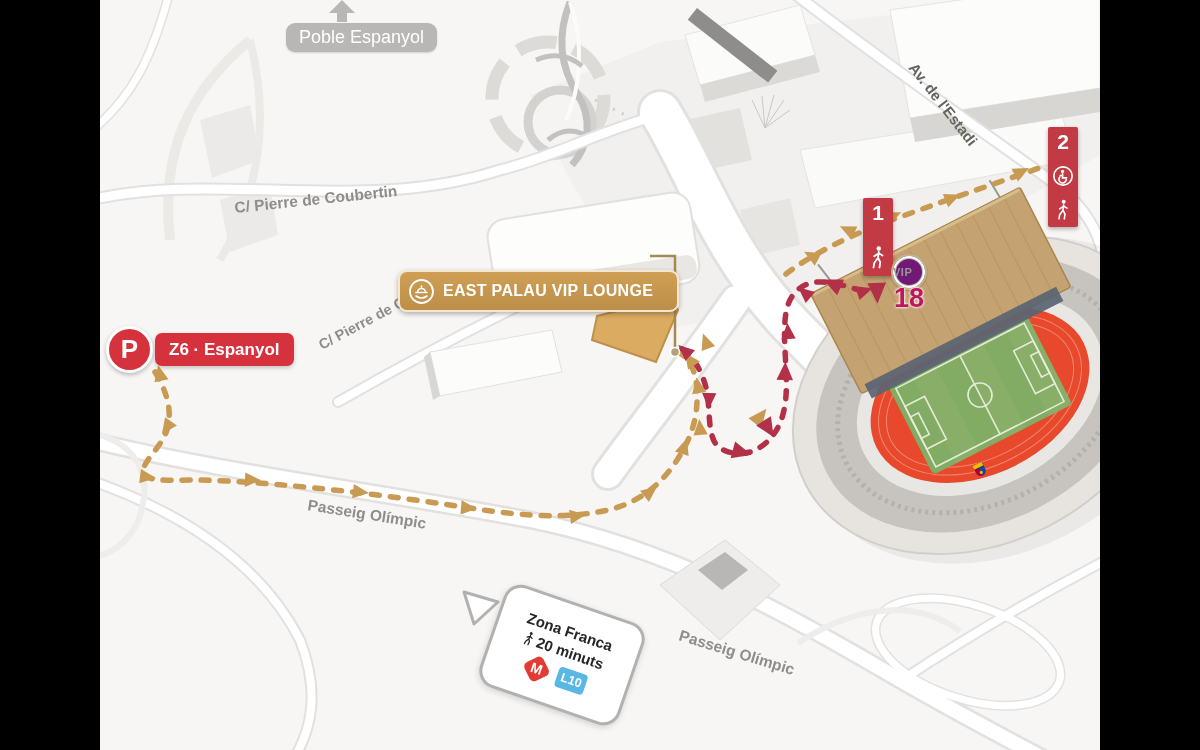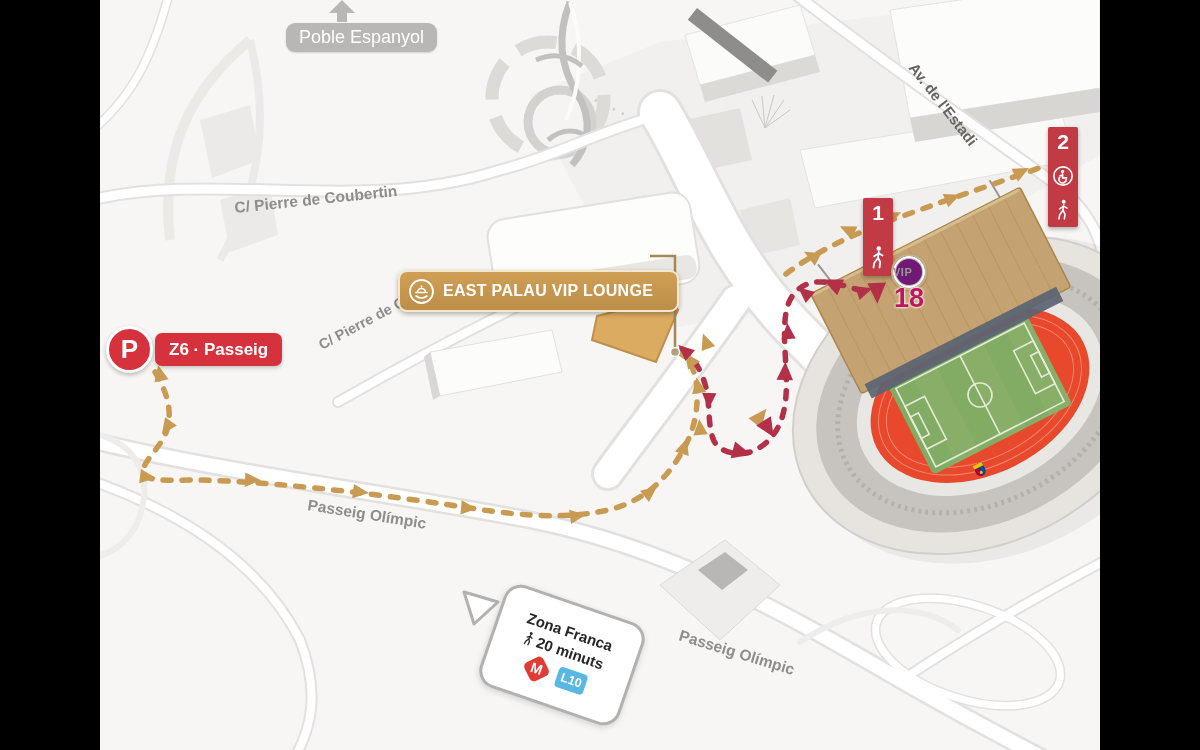--- a/index.html
+++ b/index.html
@@ -276,21 +276,21 @@
     <div class="ov lounge">
       <svg width="27" height="27" viewBox="0 0 27 27">
         <circle cx="13.5" cy="13.5" r="11.5" fill="none" stroke="#fff" stroke-width="1.8"></circle>
         <path d="M8 14.5 h11 M9.5 14.5 a4 4 0 0 1 8 0 M13.5 9.5 v-1.5" fill="none" stroke="#fff" stroke-width="1.6" stroke-linecap="round"></path>
         <path d="M8 18 q5.5 4 11 0" fill="none" stroke="#fff" stroke-width="1.6" stroke-linecap="round"></path>
       </svg>
       <span class="txt">EAST PALAU VIP LOUNGE</span>
     </div>
 
     <div class="ov pcircle">P</div>
-    <div class="ov zlabel pill">Z6 · Passeig</div>
+    <div class="ov zlabel pill">Z6 · Espanyol</div>
 
     <div class="ov wbadge badge1">
       <span class="num">1</span>
       <svg width="18" height="26" viewBox="0 0 24 32" fill="none" stroke="#fff" stroke-width="2.4" stroke-linecap="round">
         <circle cx="13" cy="4.5" r="3" fill="#fff" stroke="none"></circle>
         <path d="M13 9 L12 17 M12 17 L7 24 L6 30 M12 17 L15 23 L14 30 M13 11 L7 15 M13 11 L18 14"></path>
       </svg>
     </div>
 
     <div class="ov wbadge badge2">

